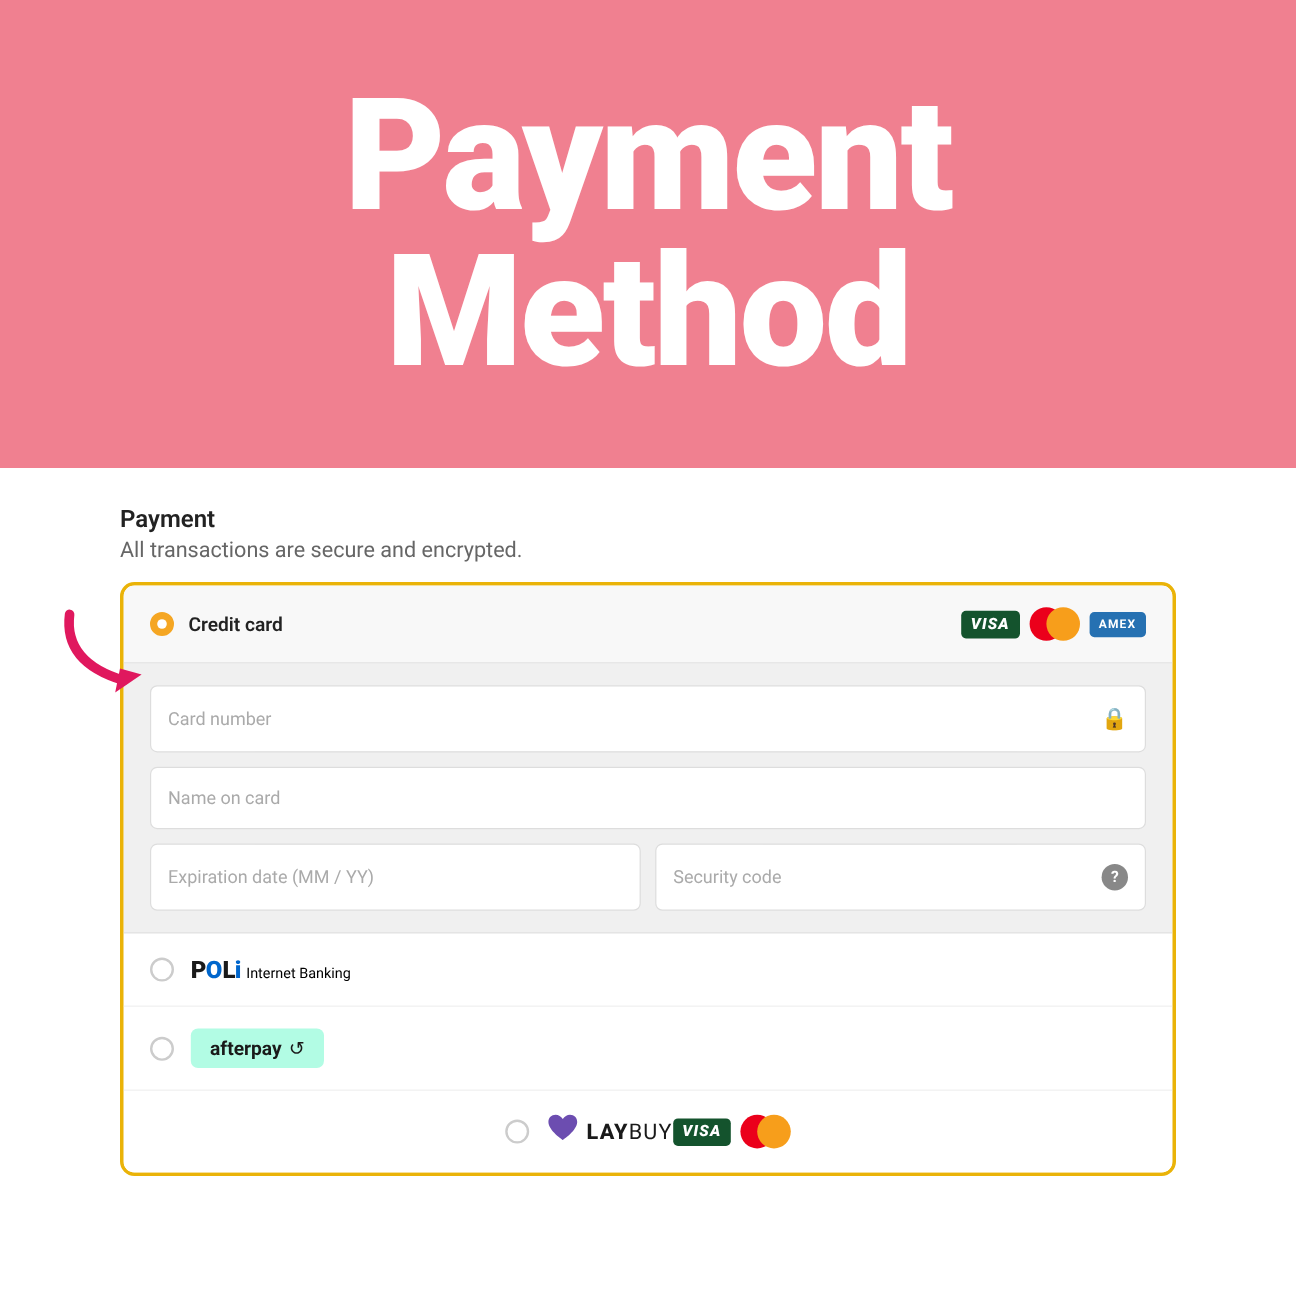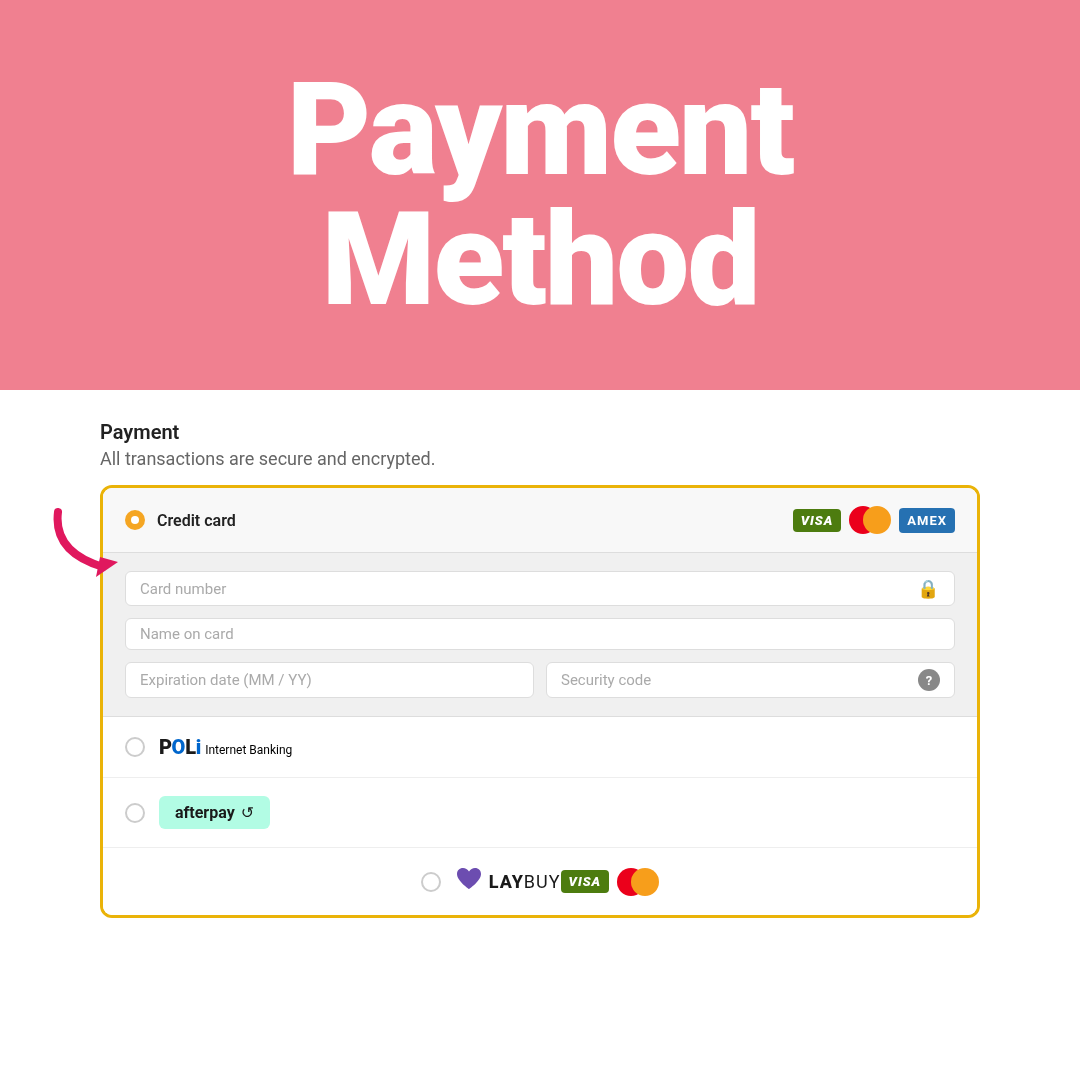--- a/index.html
+++ b/index.html
@@ -106,21 +106,21 @@
       color: #222;
     }
     .card-logos {
       display: flex;
       gap: 8px;
       align-items: center;
     }
 
     
     .visa-logo {
-      background: #4d7c0f;
+      background: #14532d;
       color: #fff;
       font-size: 13px;
       font-weight: 900;
       font-style: italic;
       padding: 4px 8px;
       border-radius: 4px;
       letter-spacing: 1px;
     }
 
     
@@ -139,42 +139,42 @@
       height: 28px;
       border-radius: 50%;
       background: #f79e1b;
       margin-left: -14px;
     }
 
     
     .amex-logo {
       background: #2671b2;
       color: #fff;
-      font-size: 13px;
+      font-size: 10px;
       font-weight: 700;
       padding: 5px 8px;
       border-radius: 4px;
       letter-spacing: 1px;
     }
 
     
     .card-form {
       padding: 18px 22px;
       display: flex;
       flex-direction: column;
       gap: 12px;
       background: #f0f0f0;
       border-bottom: 1px solid #ddd;
     }
     .input-field {
       width: 100%;
       background: #fff;
       border: 1px solid #ddd;
       border-radius: 6px;
-      padding: 6px 14px;
+      padding: 16px 14px;
       font-size: 15px;
       color: #aaa;
       display: flex;
       align-items: center;
       justify-content: space-between;
     }
     .input-row {
       display: flex;
       gap: 12px;
     }

